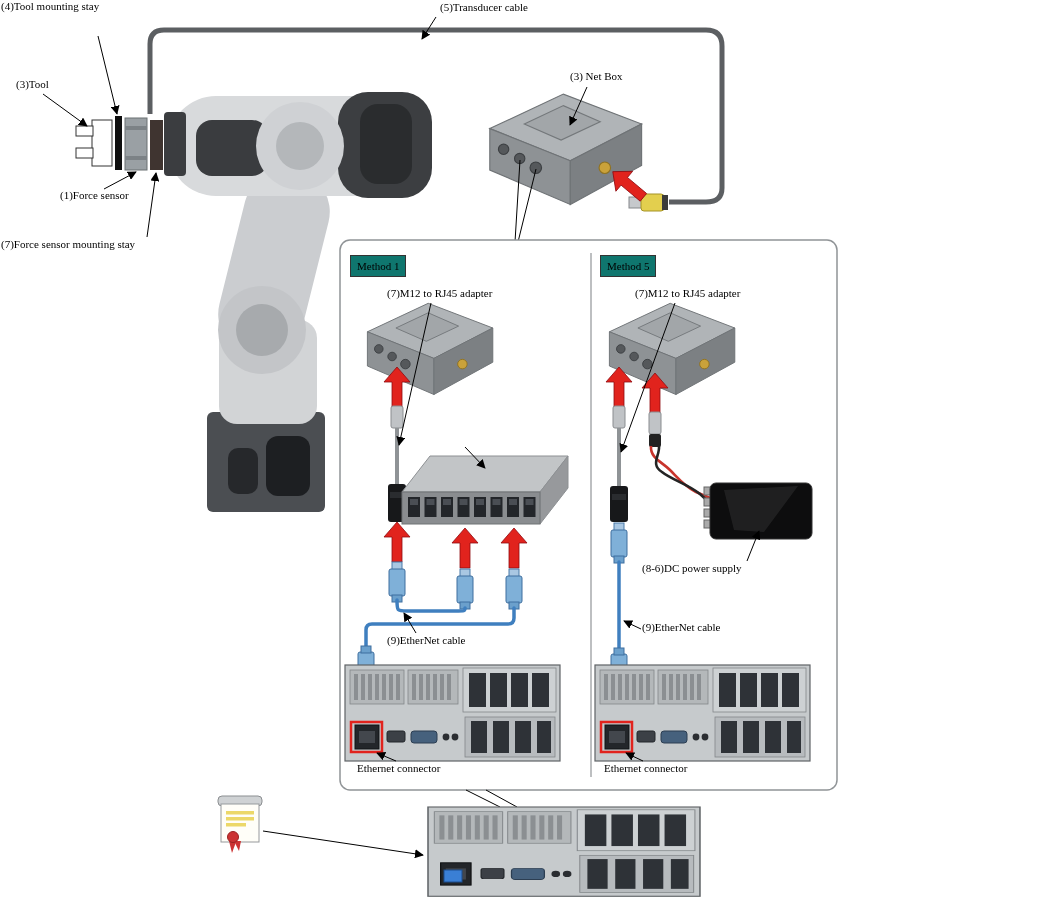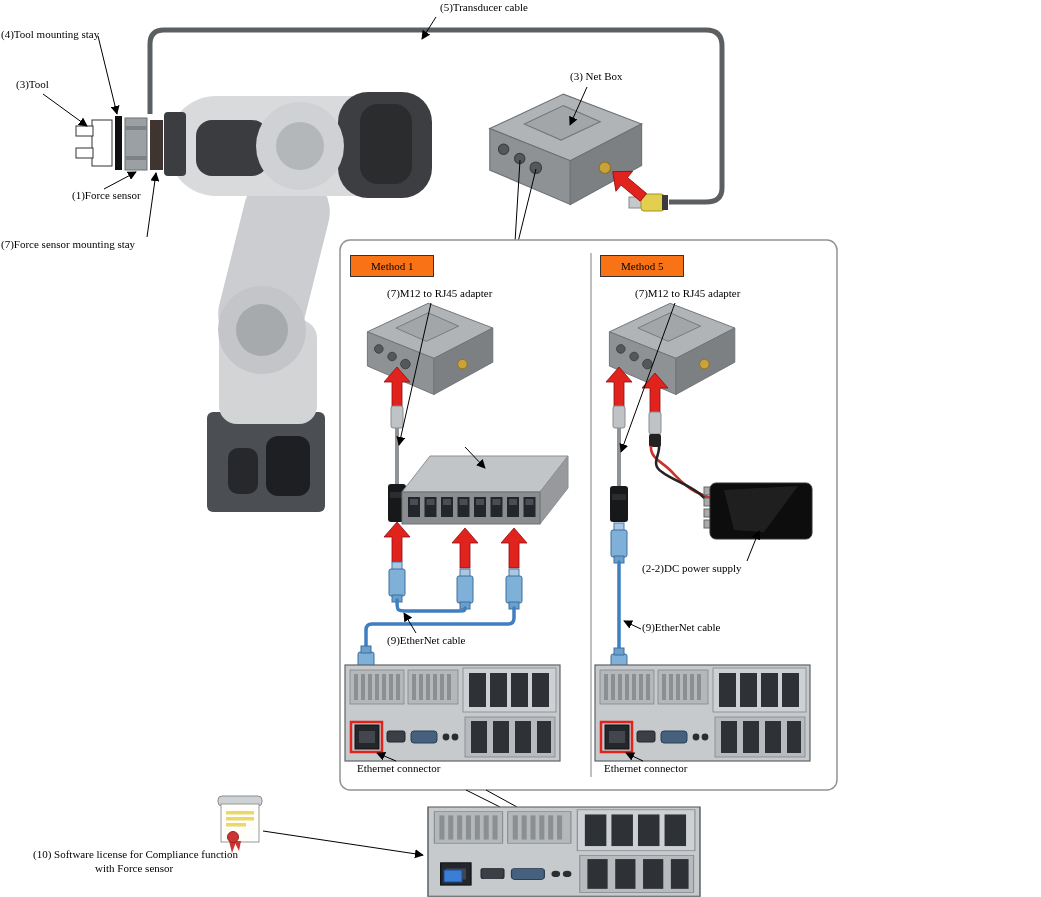--- a/index.html
+++ b/index.html
@@ -1,21 +1,21 @@
 <!DOCTYPE html>
 <html style="--arrow-red: #e1231d; --cable-blue: #3f7fbf; --connector-yellow: #e3cf4e; --highlight-red: #e1231d; --port-blue: #3a7fd5;"><head>
 <meta charset="utf-8">
 <style>
   * { margin:0; padding:0; box-sizing:border-box; }
   html,body { background:#ffffff; }
   body { width:1041px; height:897px; font-family:"Liberation Serif", serif; color:#000; }
   .canvas { position:relative; width:1041px; height:897px; background:#fff; overflow:hidden; }
   .canvas > svg { position:absolute; left:0; top:0; }
   .lbl { position:absolute; font-size:11px; line-height:1.25; white-space:nowrap; color:#000; }
-  .lbl.boxed { border:1px solid #333; padding:0 20px; background:#f97316; line-height:20px; }
+  .lbl.boxed { border:1px solid #333; padding:0 6px; background:#0f766e; line-height:20px; }
   .indent1 { padding-left:16px; }
   .indent2 { padding-left:62px; }
 </style>
 </head>
 <body>
 
 <div class="canvas">
 
 <svg width="1041" height="897" viewBox="0 0 1041 897">
   <defs>
@@ -236,40 +236,36 @@
     <line x1="465" y1="447" x2="485" y2="468" marker-end="url(#ah)"></line>
     <line x1="747" y1="561" x2="759" y2="531" marker-end="url(#ah)"></line>
     <line x1="416" y1="633" x2="404" y2="613" marker-end="url(#ah)"></line>
     <line x1="641" y1="629" x2="624" y2="621" marker-end="url(#ah)"></line>
     <line x1="396" y1="761" x2="377" y2="753" marker-end="url(#ah)"></line>
     <line x1="643" y1="761" x2="626" y2="753" marker-end="url(#ah)"></line>
     <line x1="263" y1="831" x2="423" y2="855" marker-end="url(#ah)"></line>
   </g>
 </svg>
 
-<div class="lbl" style="left:1px; top:28px">(4)Tool mounting stay</div>
+<div class="lbl" style="left:1px; top:0">(4)Tool mounting stay</div>
 <div class="lbl" style="left:440px; top:1px">(5)Transducer cable</div>
 <div class="lbl" style="left:16px; top:78px">(3)Tool</div>
 <div class="lbl" style="left:570px; top:70px">(3) Net Box</div>
-<div class="lbl" style="left:72px; top:189px">(1)Force sensor</div>
+<div class="lbl" style="left:60px; top:189px">(1)Force sensor</div>
 <div class="lbl" style="left:1px; top:238px">(7)Force sensor mounting stay</div>
 
 <div class="lbl boxed" style="left:350px; top:255px">Method 1</div>
 <div class="lbl boxed" style="left:600px; top:255px">Method 5</div>
 
 <div class="lbl" style="left:387px; top:287px">(7)M12 to RJ45 adapter</div>
 <div class="lbl" style="left:635px; top:287px">(7)M12 to RJ45 adapter</div>
 
 
-<div class="lbl" style="left:642px; top:562px">(2-2)DC power supply</div>
+<div class="lbl" style="left:642px; top:562px">(8-6)DC power supply</div>
 
 <div class="lbl" style="left:387px; top:634px">(9)EtherNet cable</div>
 <div class="lbl" style="left:642px; top:621px">(9)EtherNet cable</div>
 
 <div class="lbl" style="left:357px; top:762px">Ethernet connector</div>
 <div class="lbl" style="left:604px; top:762px">Ethernet connector</div>
 
-<div class="lbl" style="left:33px; top:848px">
-  <div>(10) Software license for Compliance function</div>
-  <div class="indent2">with Force sensor</div>
+
 </div>
 
-</div>
-
 </body></html>

